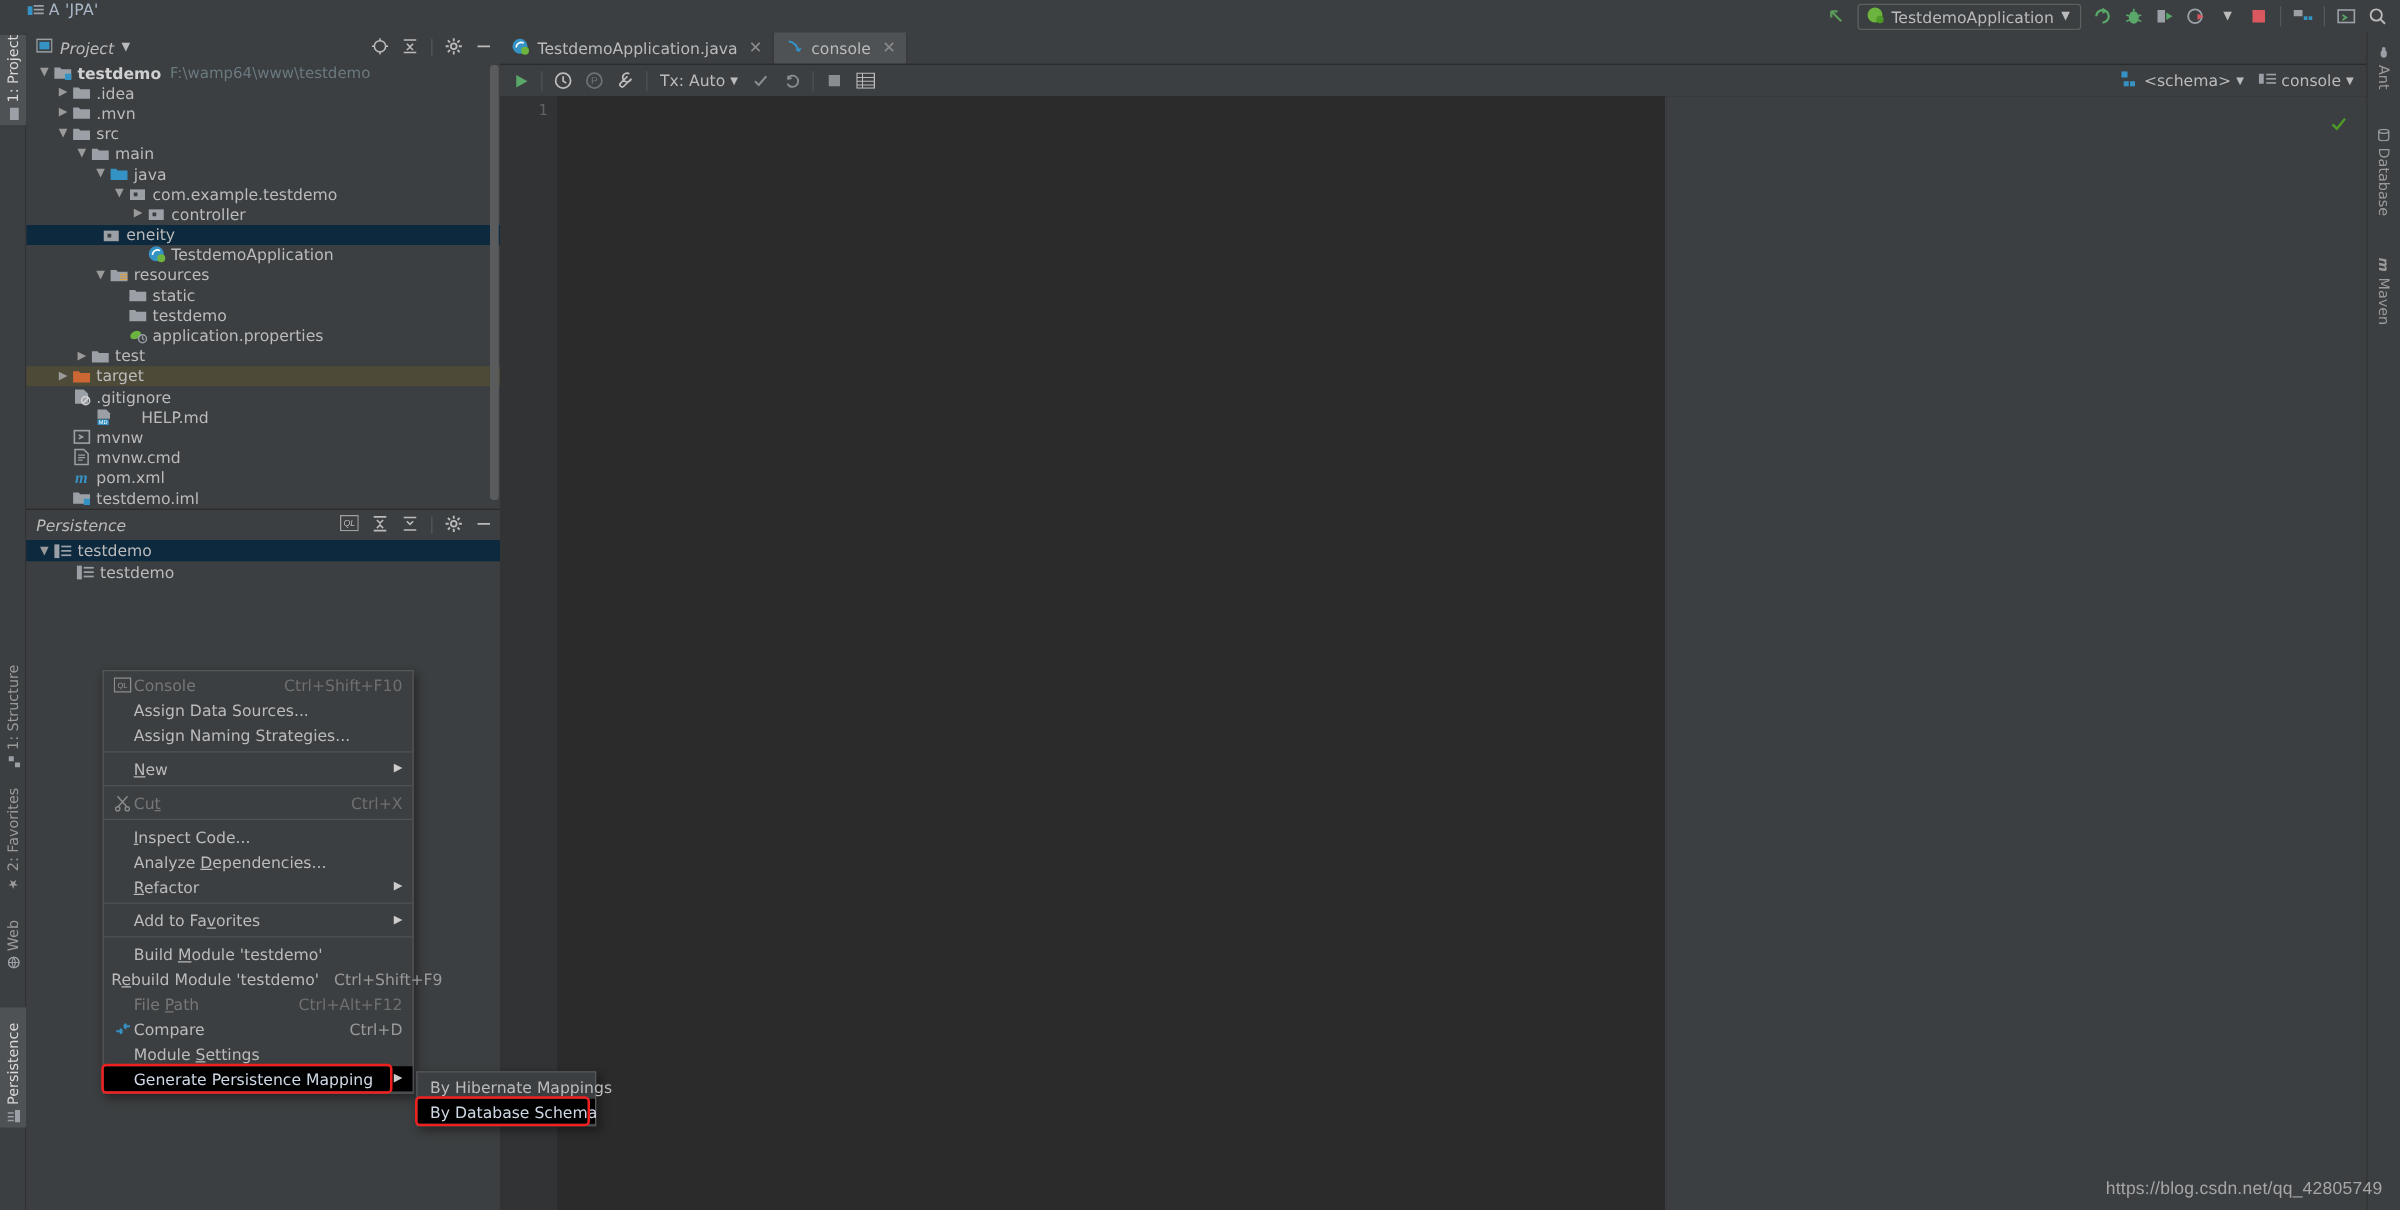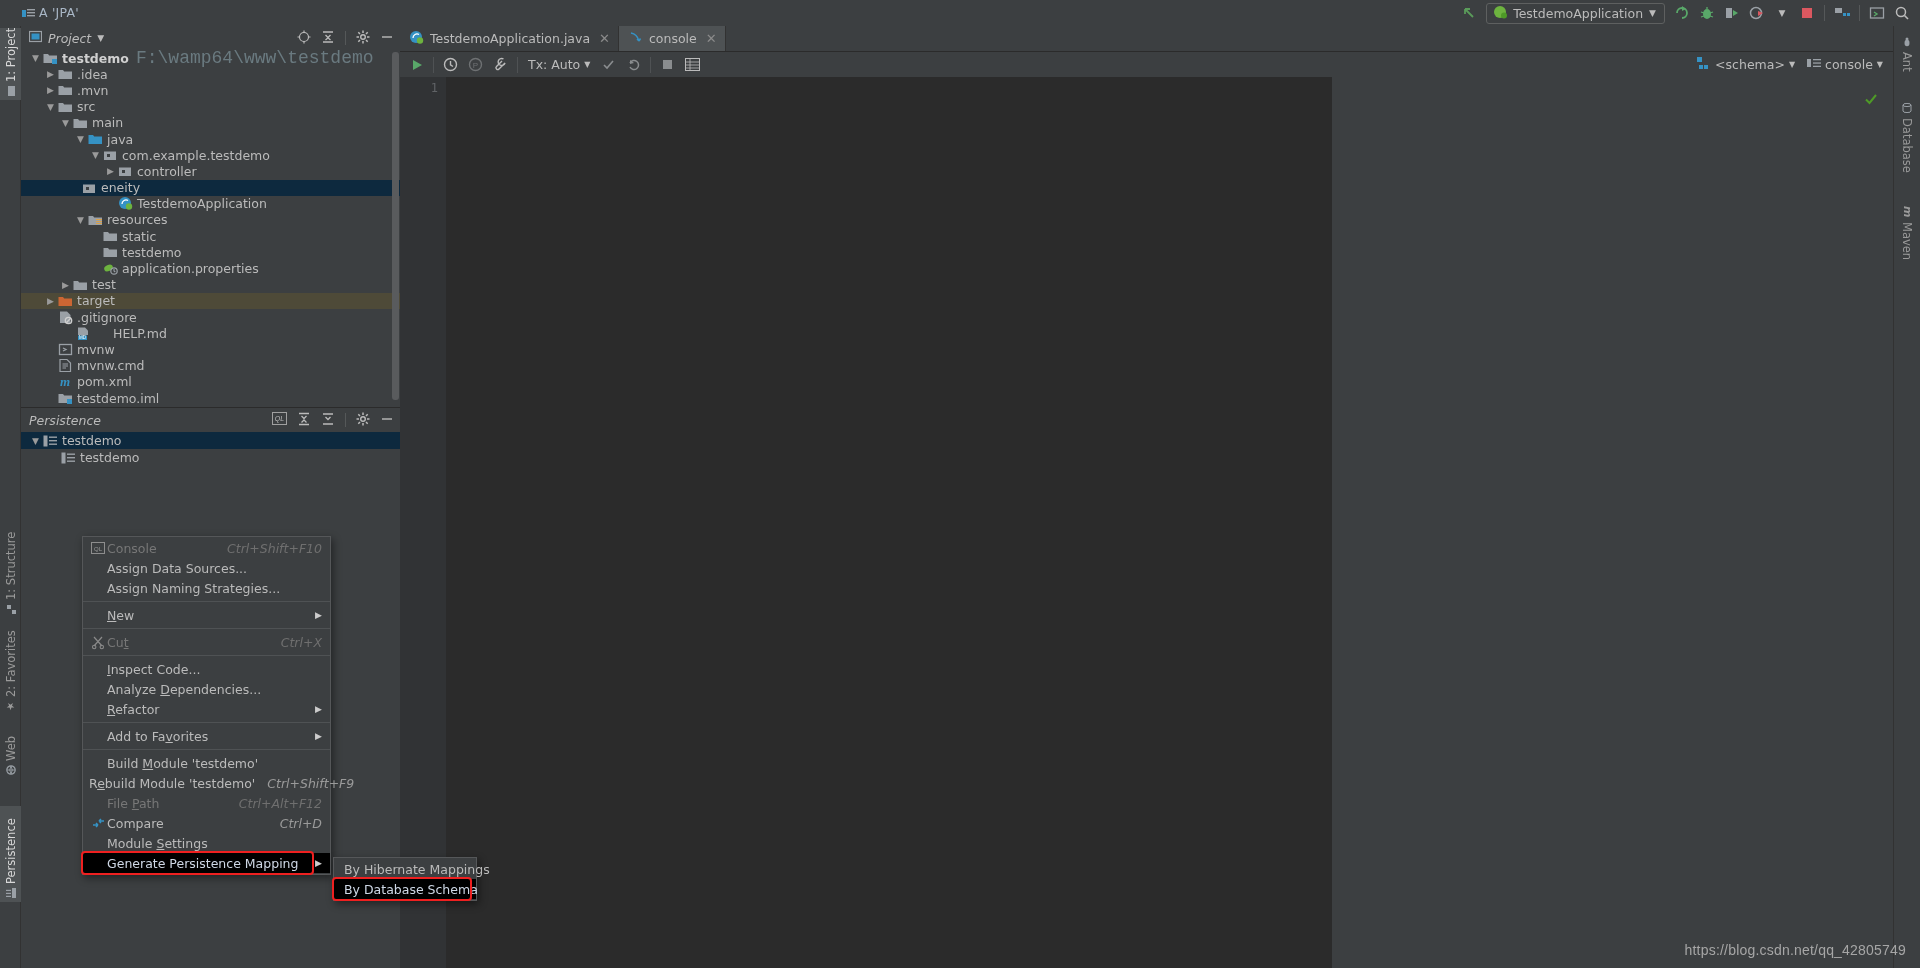--- a/index.html
+++ b/index.html
@@ -9,21 +9,21 @@
     font-family: "DejaVu Sans", "Liberation Sans", sans-serif;
     font-size: 13px;
     color: #bbbbbb;
     overflow: hidden;
   }
   #root { position: relative; width: 1920px; height: 968px; }
 
   
   .titlebar {
     position: absolute; left: 0; top: 0; width: 1920px; height: 26px;
-    background: #3c3f41; display: flex; align-items: center;
+    background: #3c3f41; display: flex; 
   }
   .titlebar-text { margin-left: 22px; font-size: 12.5px; color: #a9b7c6; letter-spacing: .2px; }
   .title-icon { display:inline-block; vertical-align: -2px; margin-right: 3px; }
 
   .titlebar-right {
     position: absolute; right: 0; top: 0; height: 26px;
     display: flex; align-items: center; gap: 9px; padding-right: 10px;
   }
   .run-config {
     display: flex; align-items: center; gap: 6px;
@@ -70,21 +70,21 @@
     height: 16.2px; display: flex; align-items: center;
     font-size: 12.5px; color: #bbbbbb; white-space: nowrap;
     padding-right: 4px;
   }
   .trow.sel { background: #0d293e; }
   .trow.sel-dim { background: #4e4a38; }
   .twig { width: 13px; display:flex; align-items:center; justify-content:center; color:#9a9a9a; font-size:9px; }
   .tico { width: 16px; display:flex; align-items:center; justify-content:center; margin-right: 4px; }
   .tlabel { }
   .tlabel.bold { font-weight: bold; color: #d0d0d0; }
-  .tpath { color: #6a7a80; margin-left: 7px; font-size: 18px; font-family: Liberation Mono, monospace; }
+  .tpath { color: #6a7a80; margin-left: 7px; font-size: 12px; }
 
   .scrollbar-v {
     position: absolute; right: 1px; top: 26px; width: 7px; height: 350px;
     background: transparent;
   }
   .scrollbar-v .thumb { position:absolute; top:0; left:0; width:7px; height:348px; background:#595b5d; border-radius:3px; }
 
   
   .perspanel {
     position: absolute; left: 21px; top: 407px; width: 379px; height: 561px;
@@ -159,21 +159,21 @@
   }
   .mi {
     position: relative; height: 20px; display: flex; align-items: center;
     padding: 0 8px 0 6px; font-size: 12.5px; color: #bbbbbb; white-space: nowrap;
   }
   .mi.disabled { color: #777777; }
   .mi.highlight { background: #000000; color: #cfd8e6; }
   .mi-ico { width: 18px; display:flex; align-items:center; justify-content:center; }
   .mi-label { flex: 1; }
   .mi-label u { text-decoration: underline; }
-  .mi-short { color: #9a9a9a; font-size: 12.5px; margin-left: 12px; font-style: italic; }
+  .mi-short { color: #9a9a9a; font-size: 12.5px; margin-left: 12px; }
   .mi.disabled .mi-short { color: #6f6f6f; }
   .mi-arrow { margin-left: 10px; font-size: 9px; color: #cccccc; }
   .mi-sep { height: 1px; background: #4f5254; margin: 3px 0; }
   .redbox {
     position: absolute; border: 2px solid #ef2020; border-radius: 4px;
     pointer-events: none; z-index: 60;
   }
 
   
   .submenu {

